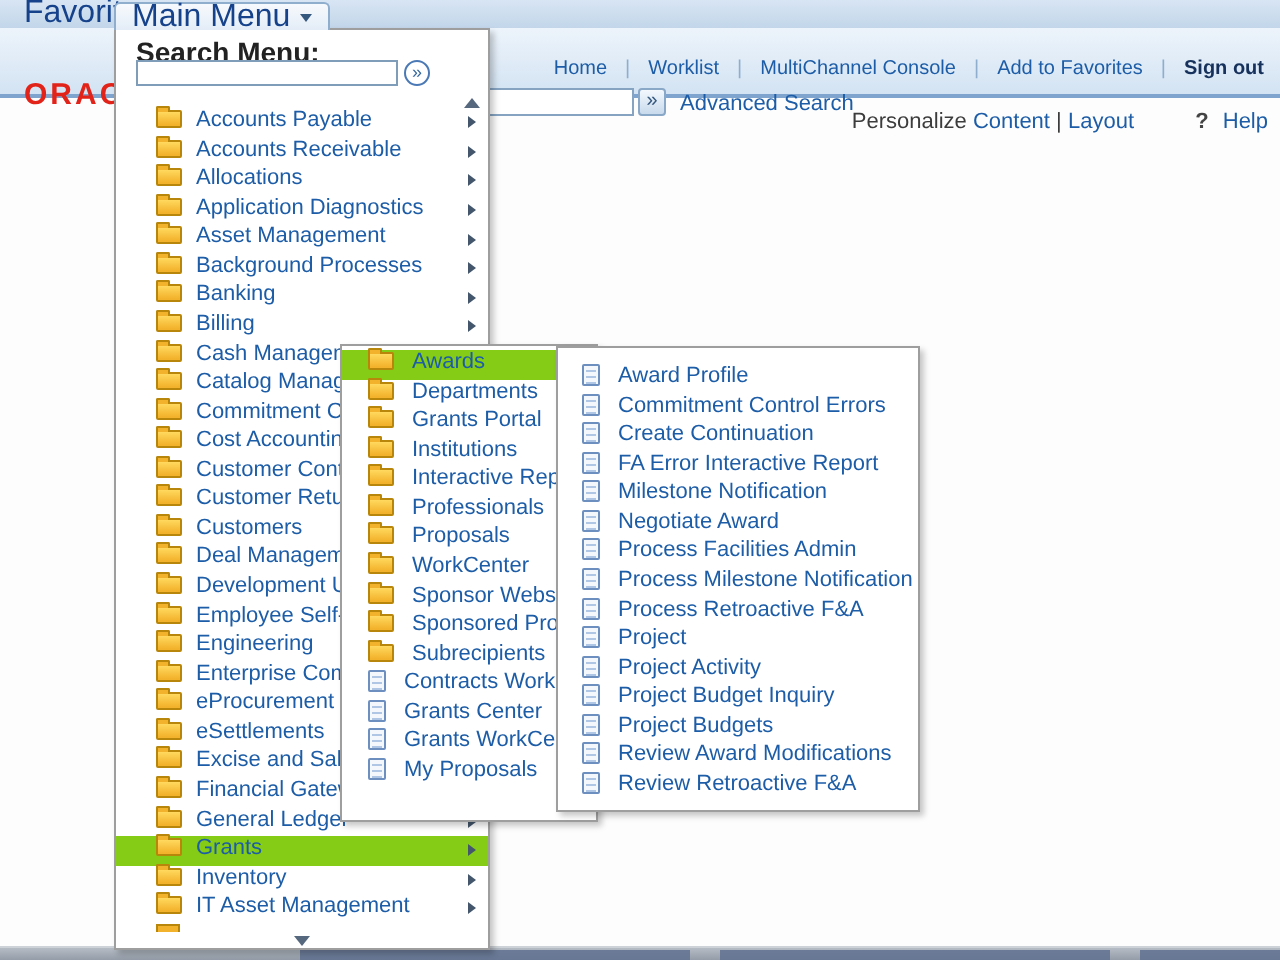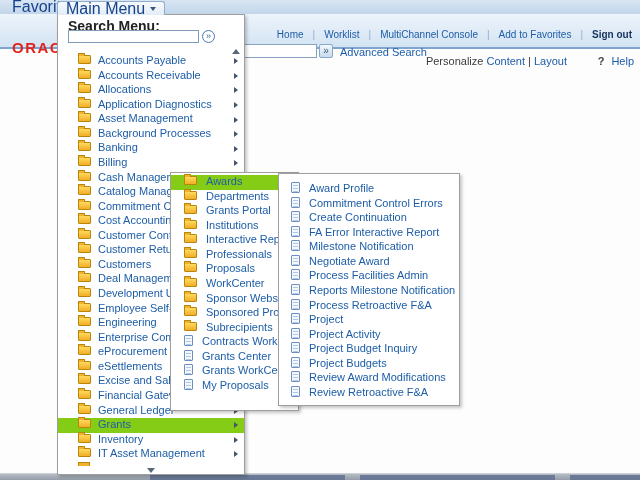--- a/index.html
+++ b/index.html
@@ -386,21 +386,21 @@
         <div class="mrow">
     <span class="icon-page"></span>
     <span class="mlabel">Negotiate Award</span>
   </div>
         <div class="mrow">
     <span class="icon-page"></span>
     <span class="mlabel">Process Facilities Admin</span>
   </div>
         <div class="mrow">
     <span class="icon-page"></span>
-    <span class="mlabel">Reports Milestone Notification</span>
+    <span class="mlabel">Process Milestone Notification</span>
   </div>
         <div class="mrow">
     <span class="icon-page"></span>
     <span class="mlabel">Process Retroactive F&amp;A</span>
   </div>
         <div class="mrow">
     <span class="icon-page"></span>
     <span class="mlabel">Project</span>
   </div>
         <div class="mrow">

